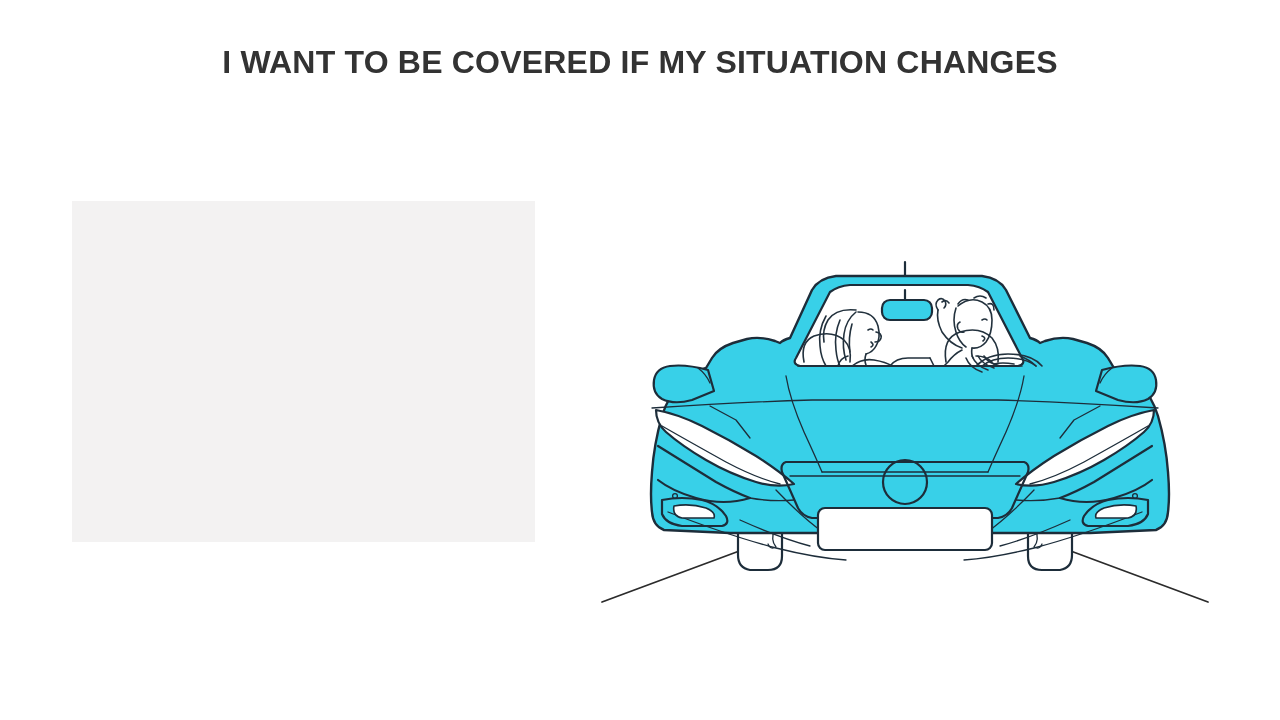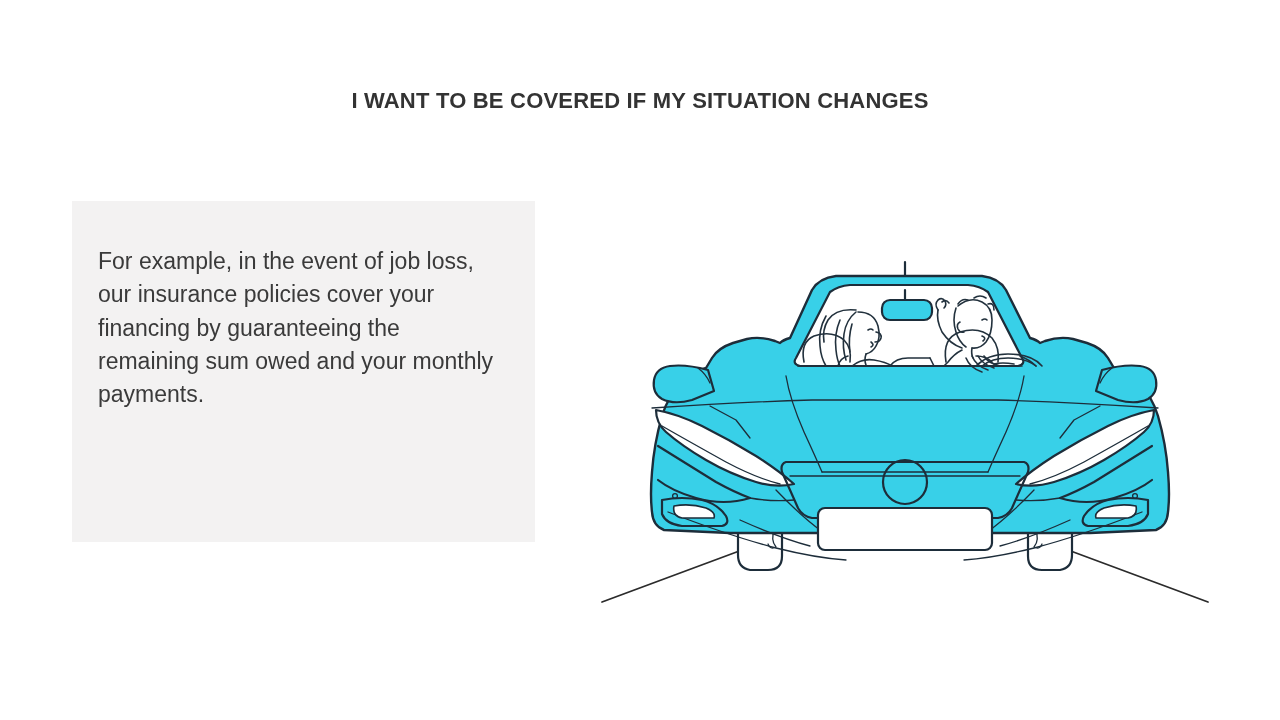--- a/index.html
+++ b/index.html
@@ -17,26 +17,25 @@
   }
 
   
   #slide-title {
     position: absolute;
     left: 0;
     top: 44px;
     width: 1280px;
     text-align: center;
     font-family: "Liberation Sans", sans-serif;
-    font-size: 22px;
+    font-size: 32px;
     font-weight: bold;
     letter-spacing: 0.2px;
     color: #333333;
     white-space: nowrap;
-    margin-top: 44px;
   }
 
   
   #info-card {
     position: absolute;
     left: 72px;
     top: 201px;
     width: 463px;
     height: 341px;
     background: #f3f2f2;
@@ -72,21 +71,20 @@
     height: 365px;
   }
   #illustration svg { display: block; width: 630px; height: 365px; }
 </style>
 </head>
 <body>
 
 <div id="slide-title">I WANT TO BE COVERED IF MY SITUATION CHANGES</div>
 
 <div id="info-card">
-  <div id="card-body">For example, in the event of job loss, our insurance policies cover your financing by guaranteeing the remaining sum owed and your monthly payments.</div>
 </div>
 
 <div id="illustration">
   <svg viewBox="0 0 630 365" xmlns="http://www.w3.org/2000/svg">
     <defs>
       <style>
         .bodyfill { fill: #38d0e8; }
         .ln   { fill: none; stroke: #1d2d3a; stroke-width: 2.2; stroke-linecap: round; stroke-linejoin: round; }
         .lnT  { fill: none; stroke: #1d2d3a; stroke-width: 1.3; stroke-linecap: round; stroke-linejoin: round; }
         .lnP  { fill: none; stroke: #22313d; stroke-width: 1.6; stroke-linecap: round; stroke-linejoin: round; }

